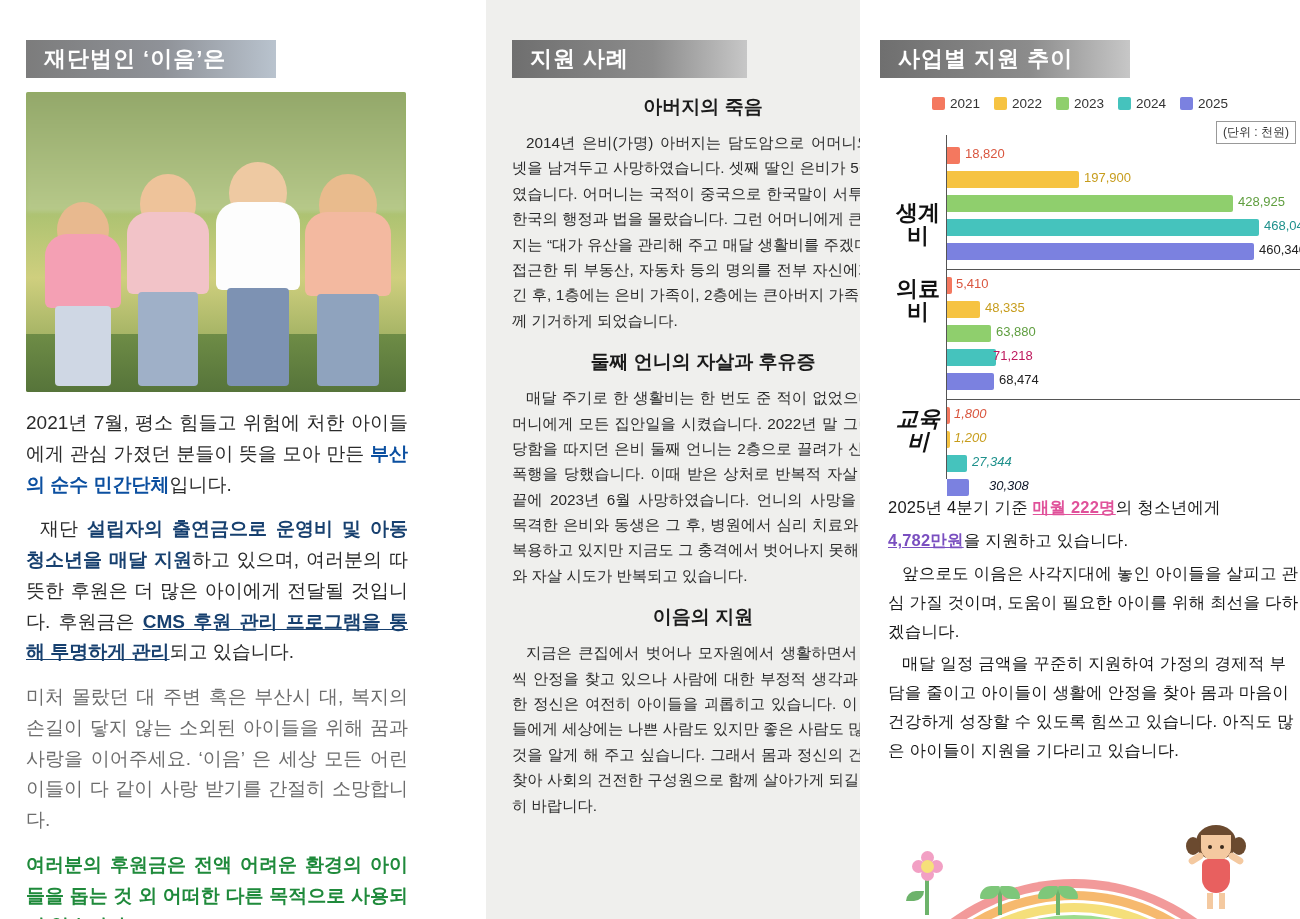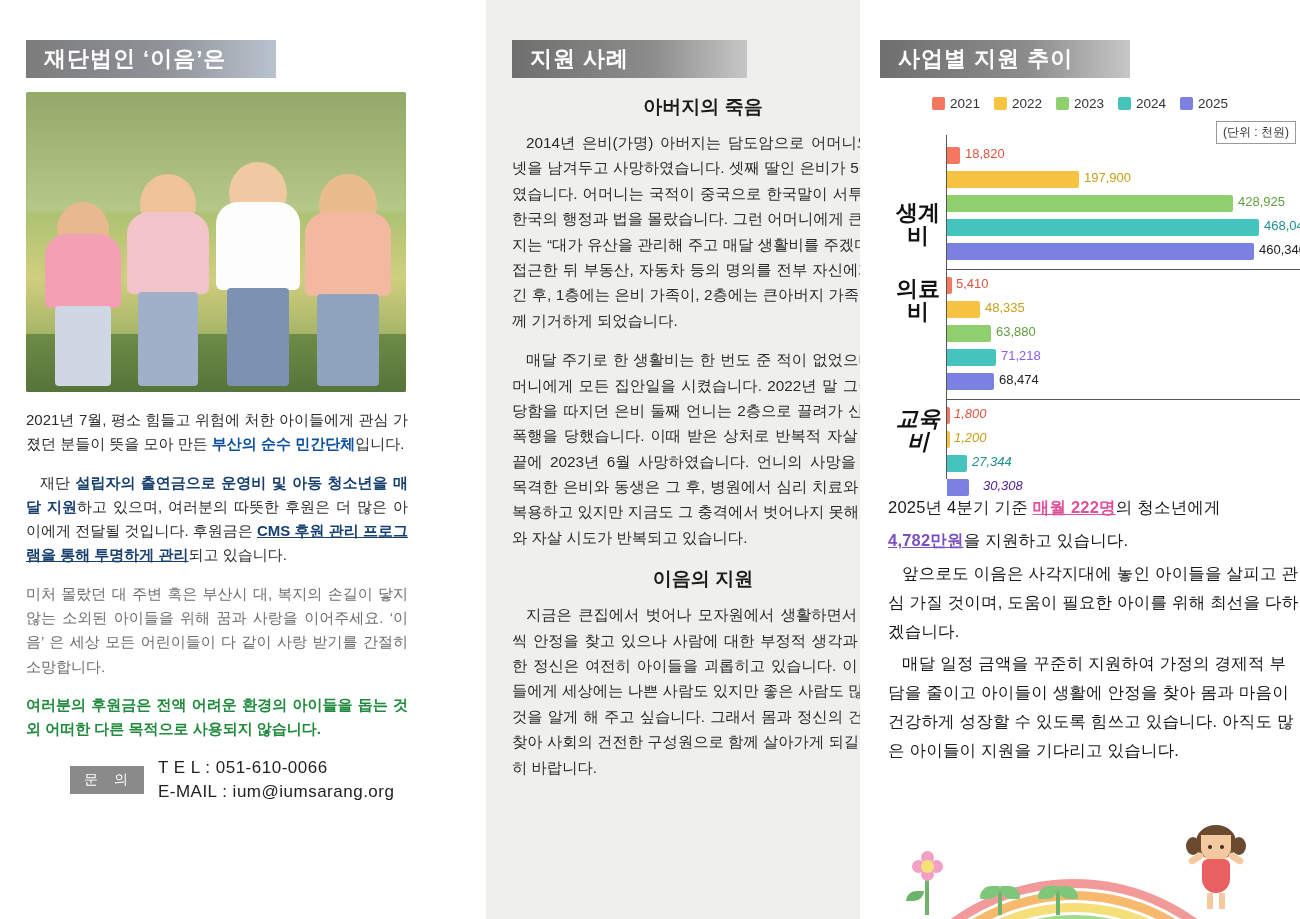--- a/index.html
+++ b/index.html
@@ -80,21 +80,21 @@
     position: absolute; bottom: 0; left: 50%; transform: translateX(-50%);
     background: #5b6f94; border-radius: 4px;
   }
   .ground {
     position:absolute; left:0; right:0; bottom:0; height:58px;
     background: linear-gradient(to bottom,#6e8c46,#56743a);
   }
 
   .left-body { width: 382px; margin-top: 16px; }
   .p {
-    font-size: 15px;
+    font-size: 19px;
     line-height: 1.62;
     color: #2b2b2b;
     margin: 0 0 14px 0;
     text-align: justify;
   }
   .p.indent { text-indent: 14px; }
   .bold-blue { color: #0b4fa0; font-weight: bold; }
   .bold-dark { color: #17406f; font-weight: bold; }
   .green-bold { color: #1f8a3b; font-weight: bold; }
   .grey-txt { color: #6d6d6d; }
@@ -270,20 +270,21 @@
     </div>
   </div>
 
   <div class="col col-mid">
     <div class="sec-head grad-grey">지원 사례</div>
 
     <div class="mid-body">
       <div class="sub-title">아버지의 죽음</div>
       <p class="p indent">2014년 은비(가명) 아버지는 담도암으로 어머니와 딸 넷을 남겨두고 사망하였습니다. 셋째 딸인 은비가 5살 때였습니다. 어머니는 국적이 중국으로 한국말이 서투르고 한국의 행정과 법을 몰랐습니다. 그런 어머니에게 큰아버지는 “대가 유산을 관리해 주고 매달 생활비를 주겠다.”며 접근한 뒤 부동산, 자동차 등의 명의를 전부 자신에게 옮긴 후, 1층에는 은비 가족이, 2층에는 큰아버지 가족이 함께 기거하게 되었습니다.</p>
 
+      <div class="sub-title">둘째 언니의 자살과 후유증</div>
       <p class="p indent">매달 주기로 한 생활비는 한 번도 준 적이 없었으며 어머니에게 모든 집안일을 시켰습니다. 2022년 말 그런 부당함을 따지던 은비 둘째 언니는 2층으로 끌려가 신체적 폭행을 당했습니다. 이때 받은 상처로 반복적 자살 시도 끝에 2023년 6월 사망하였습니다.  언니의 사망을 직접 목격한 은비와 동생은 그 후, 병원에서 심리 치료와 약을 복용하고 있지만 지금도 그 충격에서 벗어나지 못해 자해와 자살 시도가 반복되고 있습니다.</p>
 
       <div class="sub-title">이음의 지원</div>
       <p class="p indent">지금은 큰집에서 벗어나 모자원에서 생활하면서 조금씩 안정을 찾고 있으나 사람에 대한 부정적 생각과 불안한 정신은 여전히 아이들을 괴롭히고 있습니다. 이 아이들에게 세상에는 나쁜 사람도 있지만 좋은 사람도 많다는 것을 알게 해 주고 싶습니다. 그래서 몸과 정신의 건강을 찾아 사회의 건전한 구성원으로 함께 살아가게 되길 간절히 바랍니다.</p>
     </div>
   </div>
 
   <div class="col col-right">
     <div class="sec-head grad-grey2">사업별 지원 추이</div>
 
@@ -351,21 +352,21 @@
           <div class="bar-row">
             <div class="bar" style="width:33px;background:#f6c342"></div>
             <div class="bar-val" style="left:38px;color:#c79d1d">48,335</div>
           </div>
           <div class="bar-row">
             <div class="bar" style="width:44px;background:#8fcf6d"></div>
             <div class="bar-val" style="left:49px;color:#5f9e3f">63,880</div>
           </div>
           <div class="bar-row">
             <div class="bar" style="width:49px;background:#45c3bd"></div>
-            <div class="bar-val" style="left:54px;color:#8b5cf6">71,218</div>
+            <div class="bar-val" style="left:46px;color:#be185d">71,218</div>
           </div>
           <div class="bar-row">
             <div class="bar" style="width:47px;background:#7b81e0"></div>
             <div class="bar-val" style="left:52px;color:#222">68,474</div>
           </div>
         </div>
       </div>
       <div class="grp-sep" style="top:280px;"></div>
 
       <div class="grp" style="top:286px;height:118px;font-style:italic;">
@@ -378,21 +379,21 @@
           <div class="bar-row">
             <div class="bar" style="width:3px;background:#f6c342"></div>
             <div class="bar-val" style="left:7px;color:#c79d1d">1,200</div>
           </div>
           <div class="bar-row">
             <div class="bar" style="width:20px;background:#45c3bd"></div>
             <div class="bar-val" style="left:25px;color:#1f918c">27,344</div>
           </div>
           <div class="bar-row">
             <div class="bar" style="width:22px;background:#7b81e0"></div>
-            <div class="bar-val" style="left:36px;color:#4c1d95">30,308</div>
+            <div class="bar-val" style="left:42px;color:#0f172a">30,308</div>
           </div>
         </div>
       </div>
     </div>
 
     <div style="margin-top:14px;padding-left:8px;width:420px;">
       <p class="hand">
         <span>2025년 4분기 기준 </span><span class="hl-pink">매월 222명</span><span>의 청소년에게</span>
       </p>
       <p class="hand">

